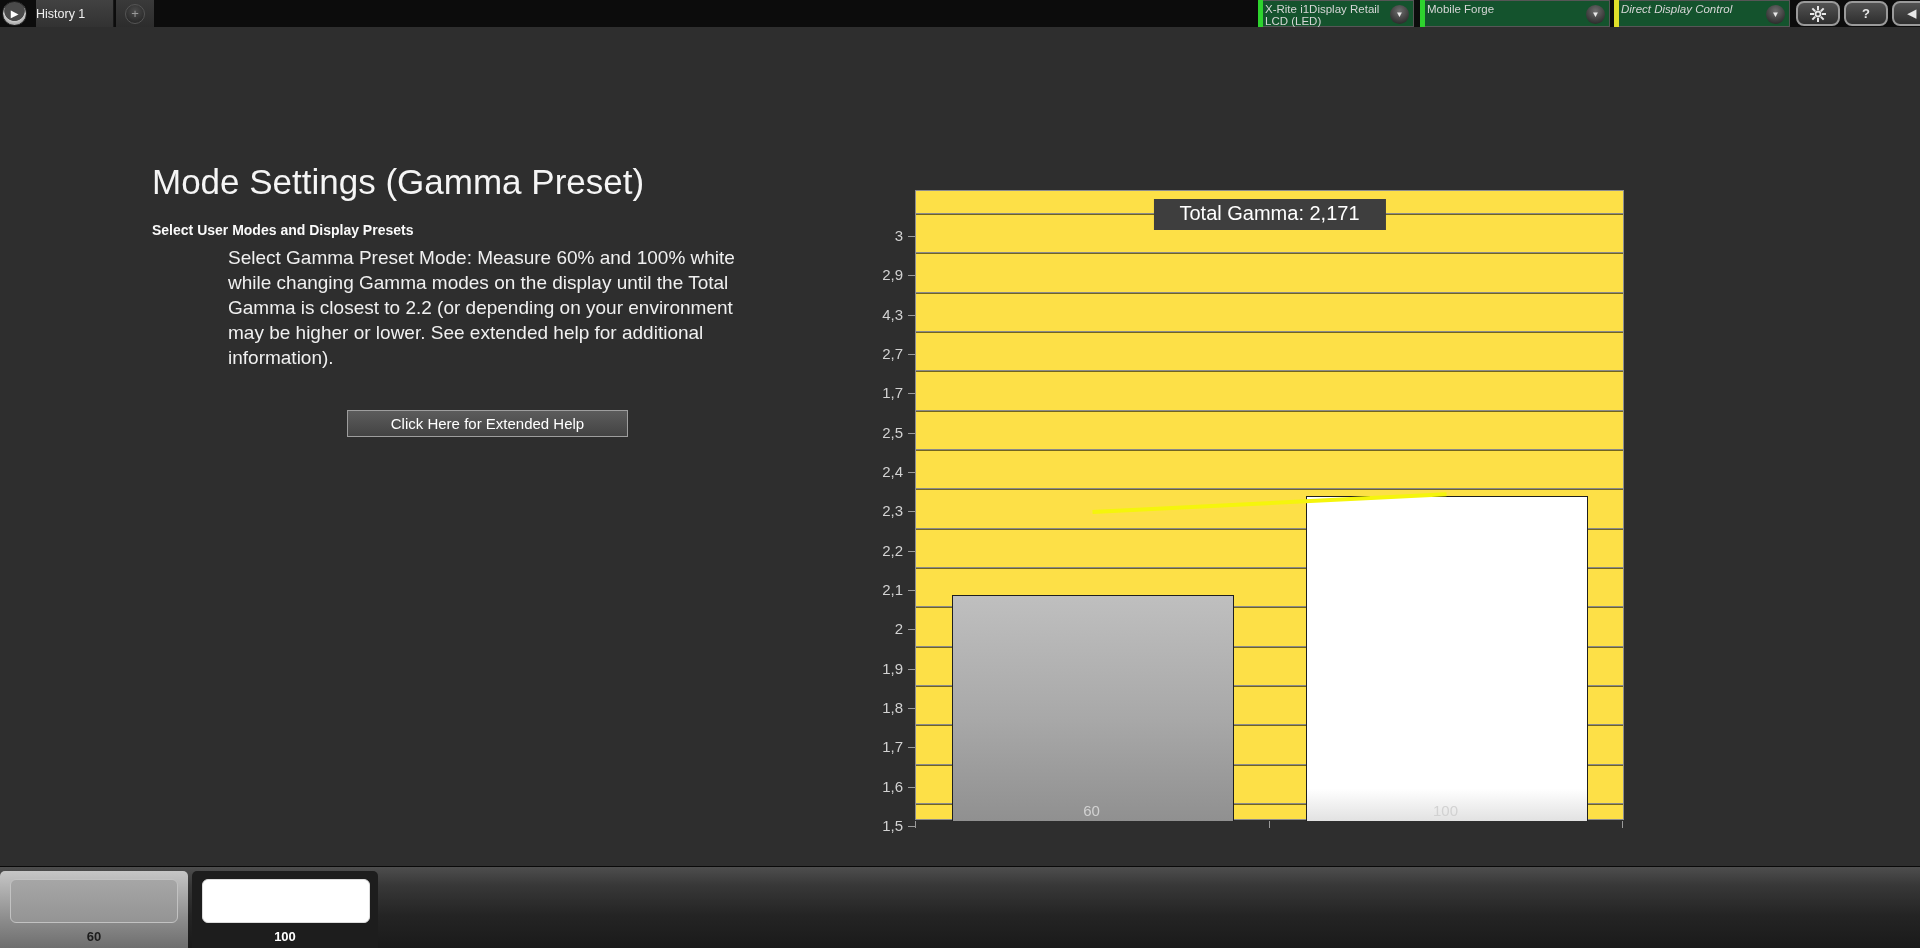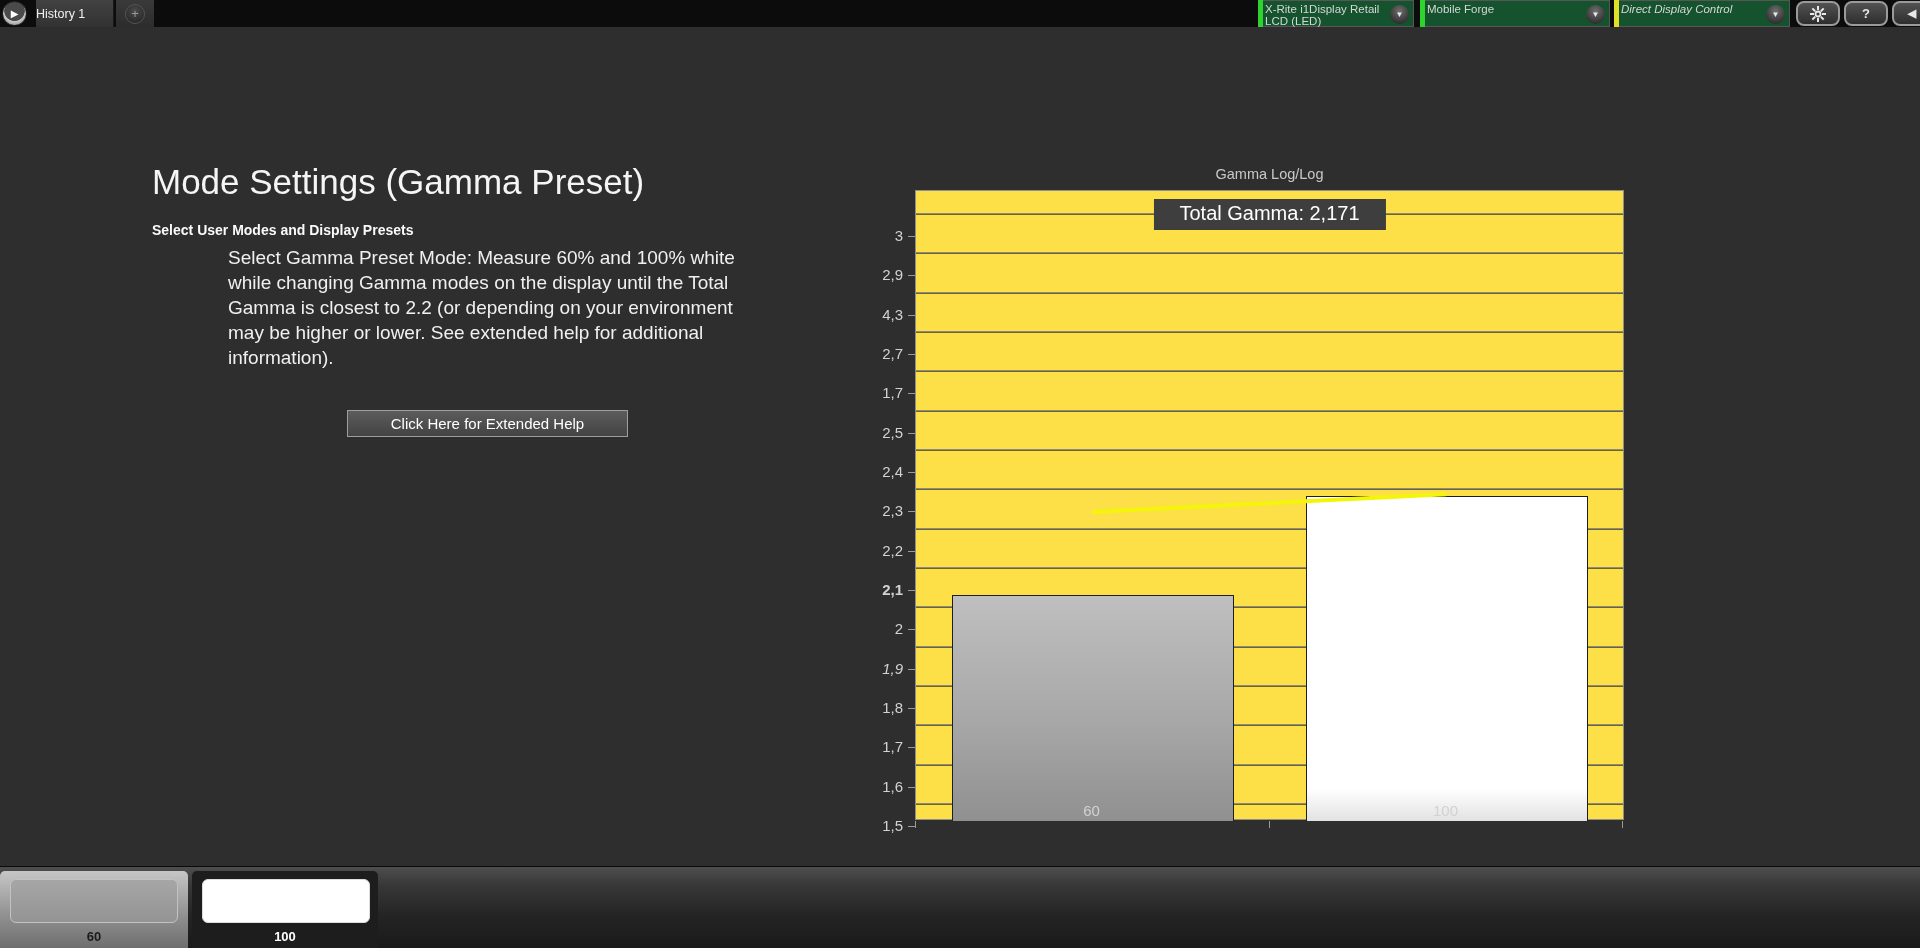--- a/index.html
+++ b/index.html
@@ -127,45 +127,44 @@
     <span style="font-size:11px;">◀</span>
   </div>
 </div>
 
 <div class="page-title">Mode Settings (Gamma Preset)</div>
 <div class="page-subtitle">Select User Modes and Display Presets</div>
 <div class="instructions">Select Gamma Preset Mode: Measure 60% and 100% white while changing Gamma modes on the display until the Total Gamma is closest to 2.2 (or depending on your environment may be higher or lower. See extended help for additional information).</div>
 <button class="help-btn">Click Here for Extended Help</button>
 
 <div class="chart-area">
-  <div class="chart-title">Gamma Log/Log</div>
   <div class="y-axis-labels">
       <div class="ytick" style="top: 37px;">3</div>
       <div class="ytickmark" style="top: 46px;"></div>
       <div class="ytick" style="top: 76.3333px;">2,9</div>
       <div class="ytickmark" style="top: 85.3333px;"></div>
       <div class="ytick" style="top: 115.667px;">4,3</div>
       <div class="ytickmark" style="top: 124.667px;"></div>
       <div class="ytick" style="top: 155px;">2,7</div>
       <div class="ytickmark" style="top: 164px;"></div>
       <div class="ytick" style="top: 194.333px;">1,7</div>
       <div class="ytickmark" style="top: 203.333px;"></div>
       <div class="ytick" style="top: 233.667px;">2,5</div>
       <div class="ytickmark" style="top: 242.667px;"></div>
       <div class="ytick" style="top: 273px;">2,4</div>
       <div class="ytickmark" style="top: 282px;"></div>
       <div class="ytick" style="top: 312.333px;">2,3</div>
       <div class="ytickmark" style="top: 321.333px;"></div>
       <div class="ytick" style="top: 351.667px;">2,2</div>
       <div class="ytickmark" style="top: 360.667px;"></div>
-      <div class="ytick" style="top: 391px; font-weight: bold;">2,1</div>
+      <div class="ytick" style="top: 391px;">2,1</div>
       <div class="ytickmark" style="top: 400px;"></div>
       <div class="ytick" style="top: 430.333px;">2</div>
       <div class="ytickmark" style="top: 439.333px;"></div>
-      <div class="ytick" style="top: 469.667px; font-style: italic;">1,9</div>
+      <div class="ytick" style="top: 469.667px;">1,9</div>
       <div class="ytickmark" style="top: 478.667px;"></div>
       <div class="ytick" style="top: 509px;">1,8</div>
       <div class="ytickmark" style="top: 518px;"></div>
       <div class="ytick" style="top: 548.333px;">1,7</div>
       <div class="ytickmark" style="top: 557.333px;"></div>
       <div class="ytick" style="top: 587.667px;">1,6</div>
       <div class="ytickmark" style="top: 596.667px;"></div>
       <div class="ytick" style="top: 627px;">1,5</div>
       <div class="ytickmark" style="top: 636px;"></div>
     </div>

